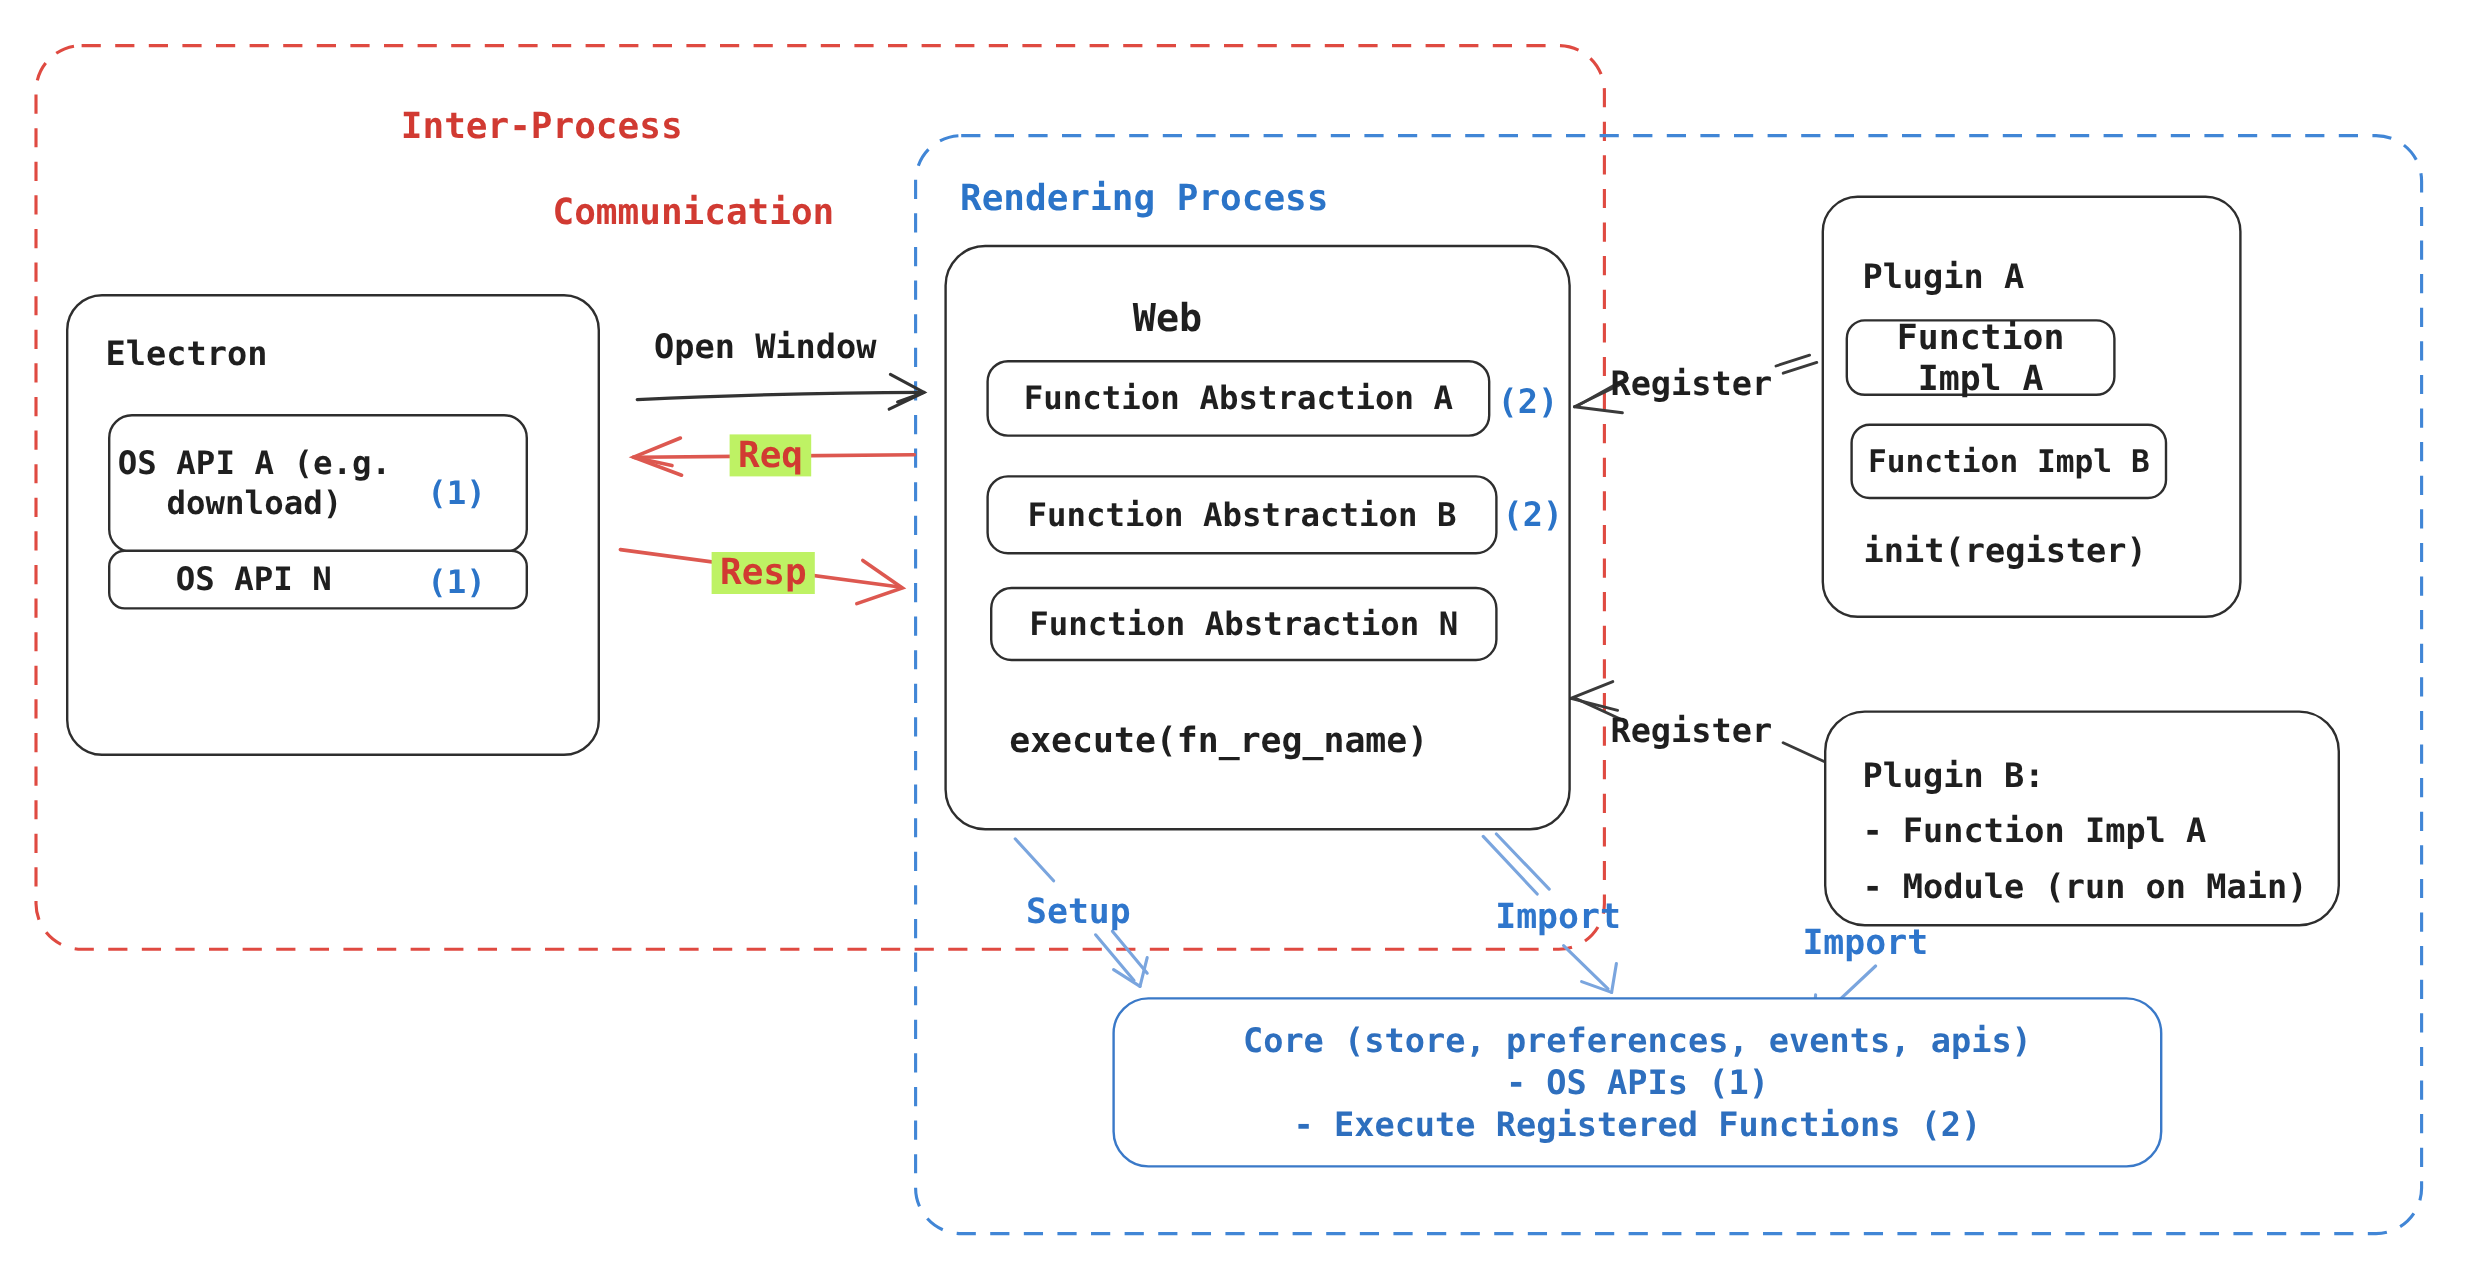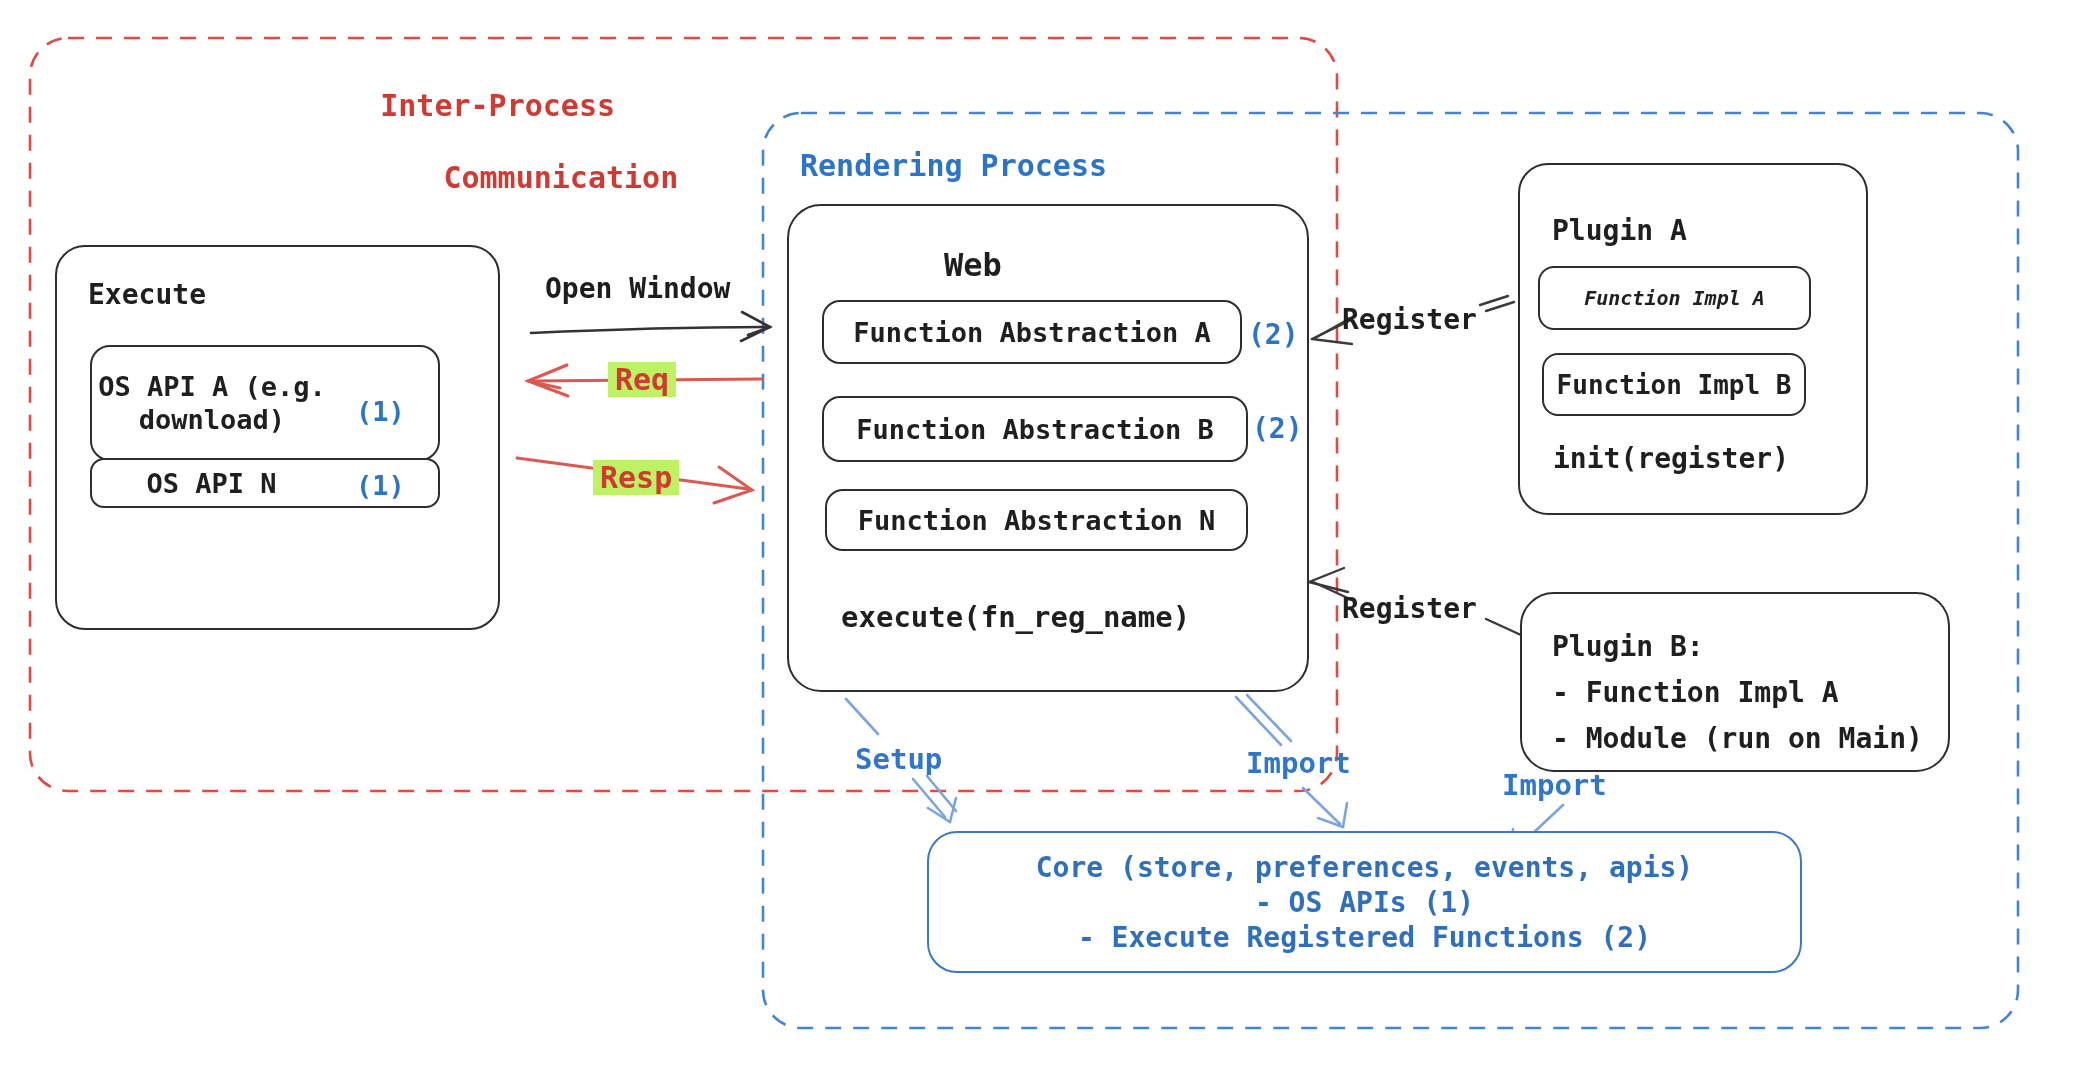--- a/index.html
+++ b/index.html
@@ -81,27 +81,27 @@
 
     <g stroke="#7aa5de" stroke-width="2.6" fill="none" stroke-linecap="round">
       <path d="M1581 764 L1613 749"></path>
       <path d="M1589 770 L1621 755"></path>
       <path d="M1563 805 L1514 851"></path>
       <path d="M1537 851 L1511 855"></path>
       <path d="M1513 829 L1511 855"></path>
     </g>
   </svg>
 
-  <div class="lbl red" style="left:317px; top:88px; font-size:30px; line-height:36px;text-align:center;"><span>Inter-Process</span><br>
+  <div class="lbl red" style="left:334px; top:88px; font-size:30px; line-height:36px;"><span>Inter-Process</span><br>
        <span>Communication</span></div>
 
   <div class="lbl blue" style="left:800px; top:148px; font-size:30px;">Rendering Process</div>
 
   <div class="box" style="left:55px; top:245px; width:445px; height:385px; border-radius:30px;"></div>
-  <div class="lbl" style="left:88px; top:278px; font-size:28px;">Execute</div>
+  <div class="lbl" style="left:88px; top:278px; font-size:28px;">Electron</div>
 
   <div class="box center" style="left:90px; top:345px; width:350px; height:116px; border-radius:20px; padding-right:106px; font-size:27px; line-height:33px;">
     <div><span>OS API A (e.g.</span><br><span>download)</span></div>
   </div>
   <div class="badge" style="left:356px; top:396px; font-size:27px;">(1)</div>
 
   <div class="box center" style="left:90px; top:458px; width:350px; height:50px; border-radius:14px; padding-right:107px; font-size:27px;">
     <div>OS API N</div>
   </div>
   <div class="badge" style="left:356px; top:470px; font-size:27px;">(1)</div>
@@ -128,21 +128,21 @@
   </div>
 
   <div class="lbl" style="left:841px; top:600px; font-size:29px;">execute(fn_reg_name)</div>
 
   <div class="lbl" style="left:1342px; top:303px; font-size:28px;">Register</div>
   <div class="lbl" style="left:1342px; top:592px; font-size:28px;">Register</div>
 
   <div class="box" style="left:1518px; top:163px; width:350px; height:352px; border-radius:30px;"></div>
   <div class="lbl" style="left:1552px; top:214px; font-size:28px;">Plugin A</div>
 
-  <div class="box center" style="left:1538px; top:266px; width:273px; height:64px; border-radius:16px; font-size:20px;font-style:italic;">
+  <div class="box center" style="left:1538px; top:266px; width:225px; height:64px; border-radius:16px; font-size:29px;">
     <div>Function Impl A</div>
   </div>
   <div class="box center" style="left:1542px; top:353px; width:264px; height:63px; border-radius:16px; font-size:26px;">
     <div>Function Impl B</div>
   </div>
   <div class="lbl" style="left:1553px; top:442px; font-size:28px;">init(register)</div>
 
   <div class="box" style="left:1520px; top:568px; width:430px; height:180px; border-radius:34px; padding:30px 0 0 30px; font-size:28px; line-height:46px;margin-top:24px;">
     <div>Plugin B:</div>
     <div>- Function Impl A</div>

